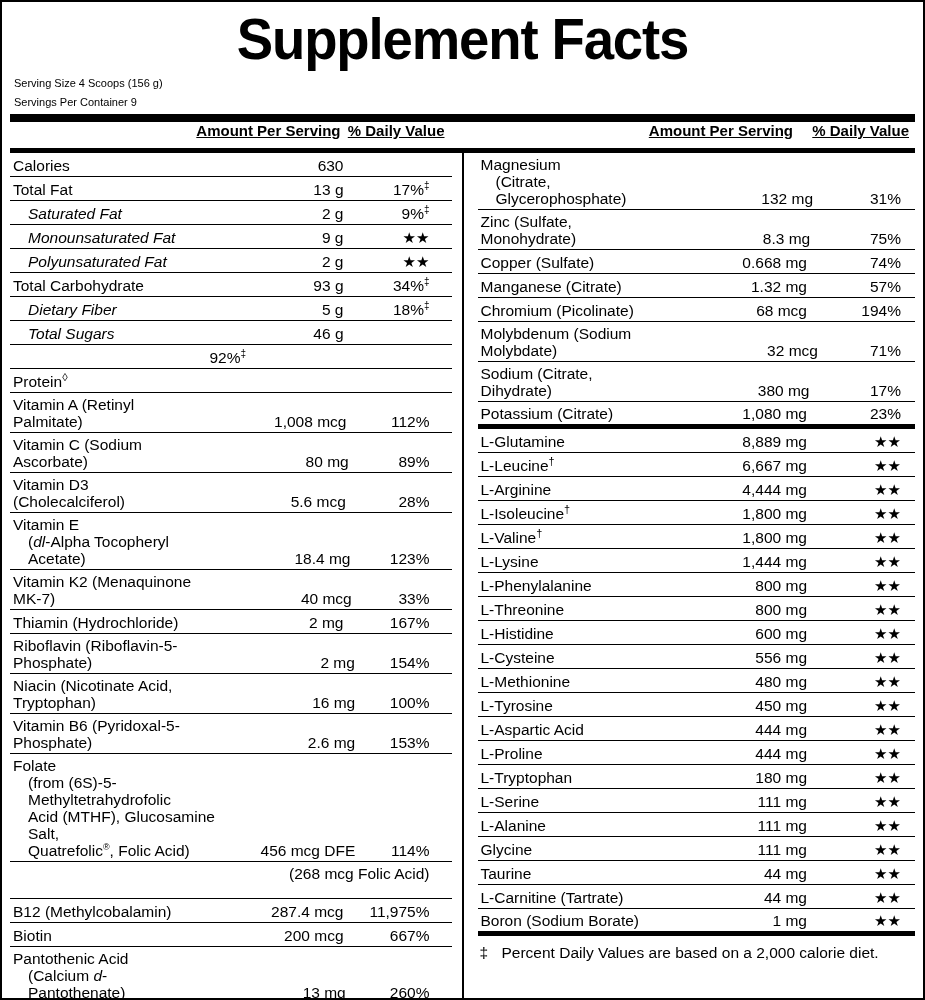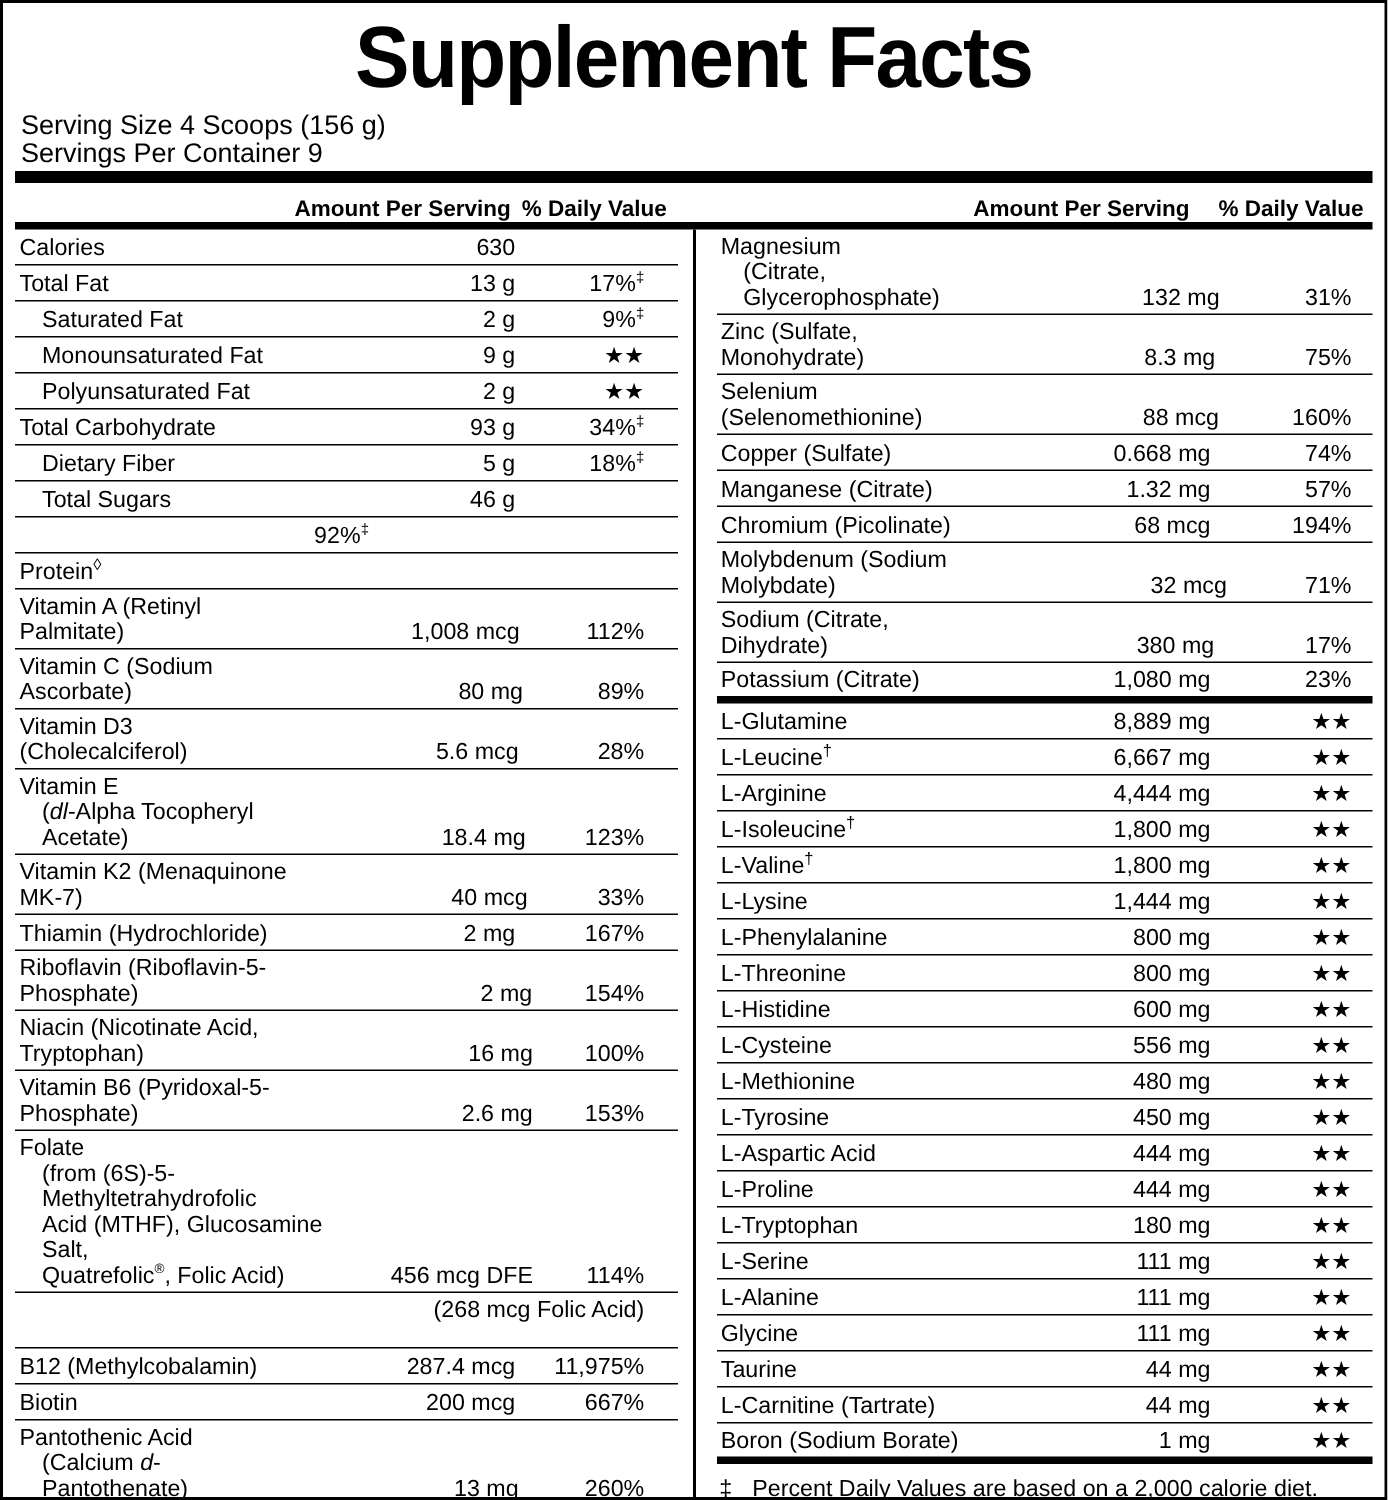--- a/index.html
+++ b/index.html
@@ -22,35 +22,36 @@
     font-size: 58px;
     font-weight: bold;
     letter-spacing: -1.2px;
     line-height: 66px;
     font-family: "Liberation Sans", sans-serif;
     transform: scaleX(0.94);
     transform-origin: center;
   }
   
   .serving {
-    font-size: 18px;
+    font-size: 11px;
     line-height: 18.5px;
     padding-left: 4px;
     padding-top: 2px;
   }
   
   .rule-thick { height: 8px; background: #000; margin-top: 3px; }
   .rule-mid   { height: 5px; background: #000; }
   
   .colheads {
     display: flex;
     font-size: 15px;
     font-weight: bold;
     height: 26px;
-    align-items: flex-end;
+    align-items: flex-start;
+    text-decoration: underline;
   }
   .ch-left, .ch-right {
     display: flex; flex: 1 1 50%;
   }
   .ch-right { padding-left: 14px; }
   .ch-spacer { flex: 1 1 auto; }
   .ch-aps { width: 160px; text-align: right; }
   .ch-dv  { width: 122px; text-align: right; padding-right: 18px;}
   .ch-right .ch-dv { padding-right: 6px; }
 
@@ -75,21 +76,21 @@
     border-bottom: 1.5px solid #000;
     min-height: 24px;
     padding-bottom: 2px;
     padding-top: 3px;
   }
   .row.heavy { border-bottom: 5px solid #000; }
   .nm  { flex: 1 1 auto; padding-left: 3px; white-space: pre-line; }
   .amt { width: 150px; text-align: right; white-space: nowrap; }
   .dv  { width: 108px; text-align: right; padding-right: 22px; white-space: nowrap; }
   .col-right .dv { padding-right: 14px; }
-  .indent1 .nm { padding-left: 18px; }
+  .indent1 .nm { padding-left: 18px; font-style: italic; }
 
   
   .row.multi { align-items: flex-end; }
   .nm .sub { display: block; padding-left: 15px; }
   .nm .sub0 { display: block; }
 
   .ital { font-style: italic; }
   .sup  { font-size: 10px; vertical-align: super; line-height: 0; }
   .supd { font-size: 11px; vertical-align: super; line-height: 0; }
   .reg  { font-size: 9px; vertical-align: super; line-height: 0; }
@@ -273,25 +274,20 @@
           <div class="nm"><span class="sub0">Magnesium</span><span class="sub">(Citrate, Glycerophosphate)</span></div>
           <div class="amt">132 mg</div>
           <div class="dv">31%</div>
         </div>
         <div class="row">
           <div class="nm">Zinc (Sulfate, Monohydrate)</div>
           <div class="amt">8.3 mg</div>
           <div class="dv">75%</div>
         </div>
         <div class="row">
-          <div class="nm">Selenium (Selenomethionine)</div>
-          <div class="amt">88 mcg</div>
-          <div class="dv">160%</div>
-        </div>
-        <div class="row">
           <div class="nm">Copper (Sulfate)</div>
           <div class="amt">0.668 mg</div>
           <div class="dv">74%</div>
         </div>
         <div class="row">
           <div class="nm">Manganese (Citrate)</div>
           <div class="amt">1.32 mg</div>
           <div class="dv">57%</div>
         </div>
         <div class="row">

